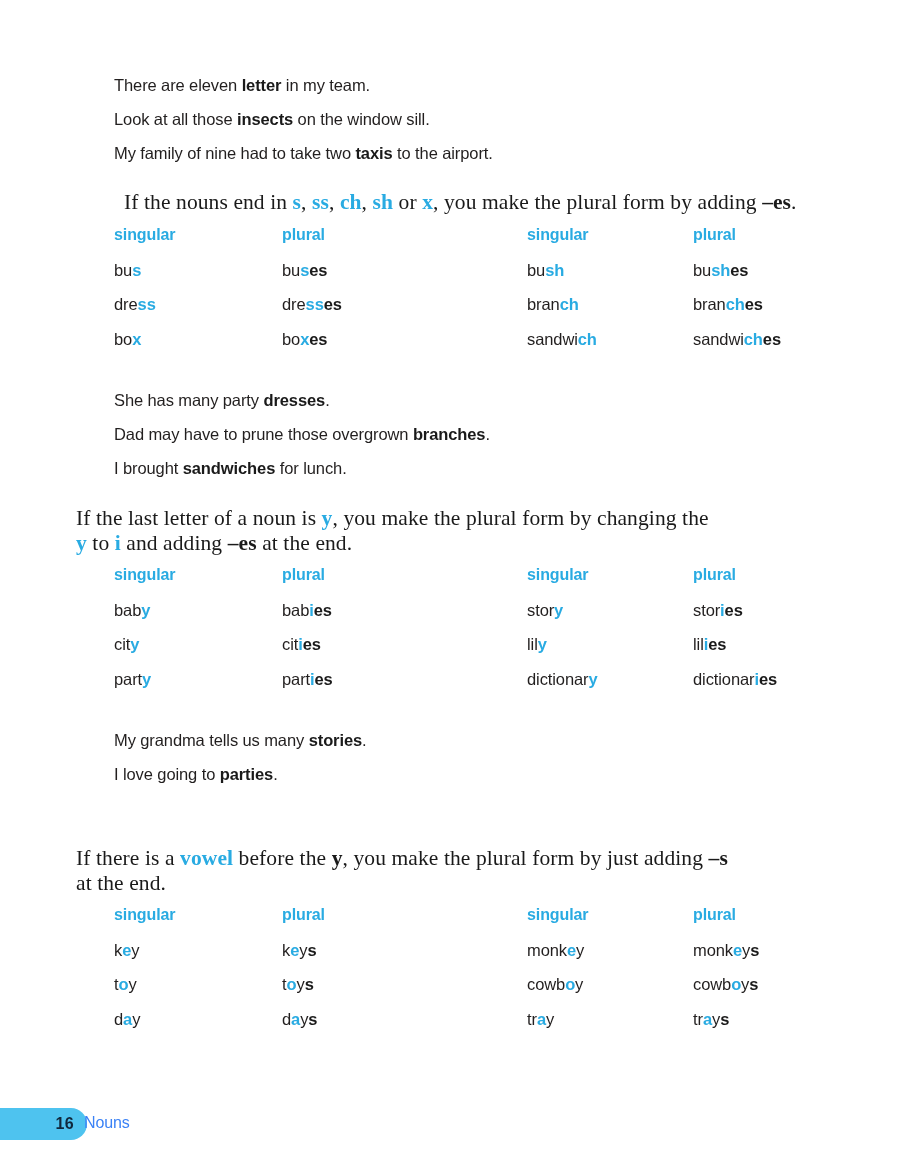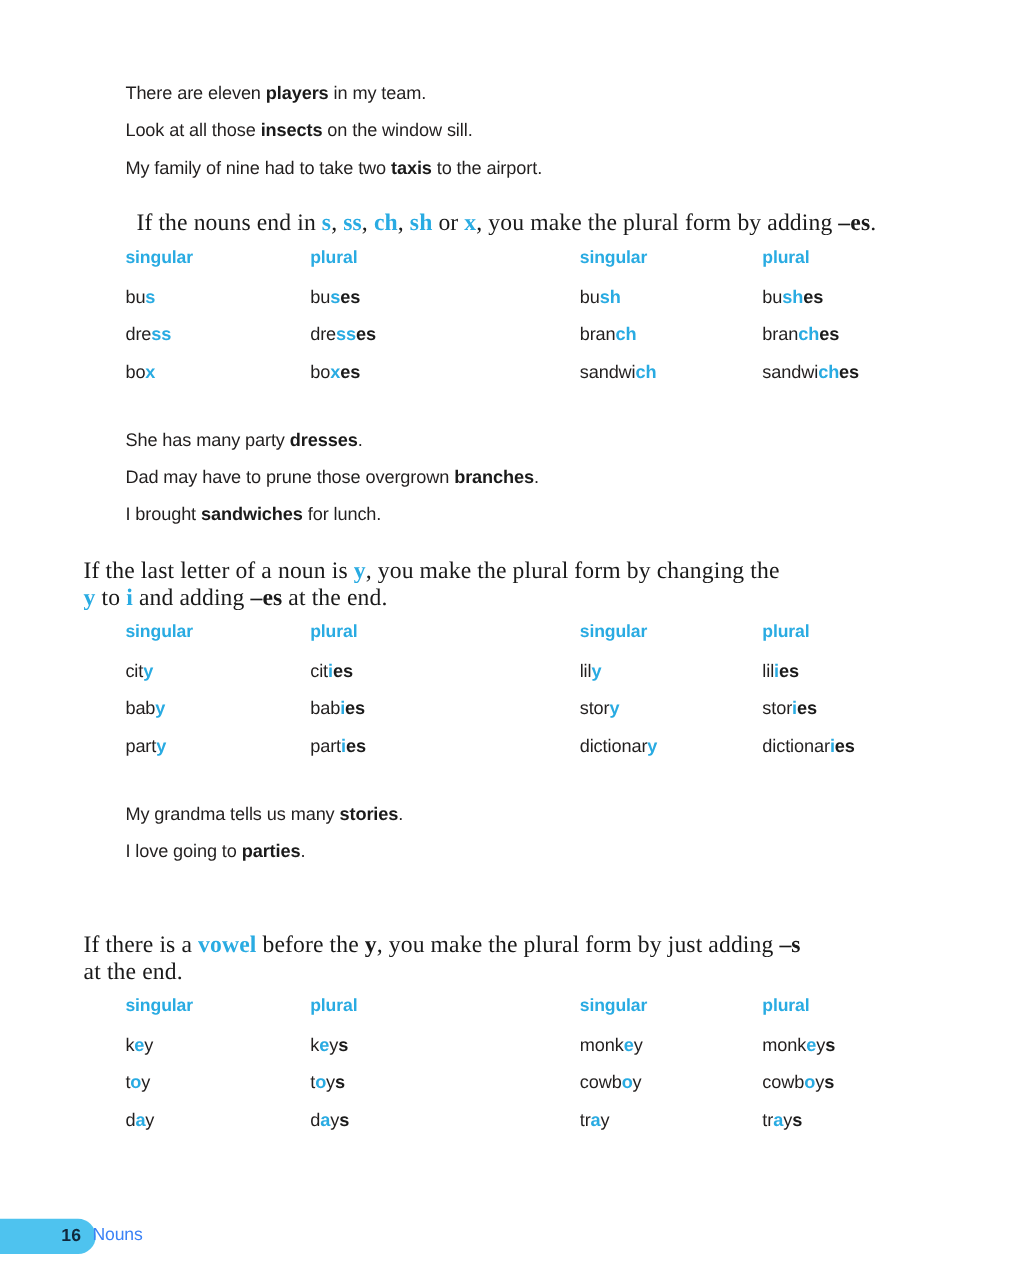--- a/index.html
+++ b/index.html
@@ -124,21 +124,21 @@
     color: #3b82f6;
     letter-spacing: -0.1px;
   }
 </style>
 </head>
 <body>
 
 <div class="page">
 
   <div class="examples" id="intro-examples" style="top: 68px;">
-      <div class="example-line"><span>There are eleven </span><b>players</b><span> in my team.</span></div>
+      <div class="example-line"><span>There are eleven </span><b>letter</b><span> in my team.</span></div>
       <div class="example-line"><span>Look at all those </span><b>insects</b><span> on the window sill.</span></div>
       <div class="example-line"><span>My family of nine had to take two </span><b>taxis</b><span> to the airport.</span></div>
     </div>
 
   <div id="sections-root">
       <div class="rule" style="position: absolute; top: 190px; margin-left: 48px;"><span>If  the nouns end in </span><span class="hl">s</span><span>, </span><span class="hl">ss</span><span>, </span><span class="hl">ch</span><span>, </span><span class="hl">sh</span><span> or </span><span class="hl">x</span><span>, you make the plural form by adding </span><span class="bk">–es</span><span>.</span></div>
       <div class="wordtable" style="position: absolute; top: 226px;">
         <div class="wt-row wt-head">
           <div class="wt-cell c0">singular</div>
           <div class="wt-cell c1">plural</div>
@@ -171,30 +171,30 @@
       </div>
       <div class="rule" style="position: absolute; top: 506px;"><span>If  the last letter of  a noun is </span><span class="hl">y</span><span>, you make the plural form by changing the </span><br><span class="hl">y</span><span> to </span><span class="hl">i</span><span> and adding </span><span class="bk">–es</span><span> at the end.</span></div>
       <div class="wordtable" style="position: absolute; top: 566px;">
         <div class="wt-row wt-head">
           <div class="wt-cell c0">singular</div>
           <div class="wt-cell c1">plural</div>
           <div class="wt-cell c2">singular</div>
           <div class="wt-cell c3">plural</div>
         </div>
         <div class="wt-row">
+          <div class="wt-cell c0"><span>bab</span><span class="cy">y</span></div>
+          <div class="wt-cell c1"><span>bab</span><span class="cy">i</span><span class="bd">es</span></div>
+          <div class="wt-cell c2"><span>stor</span><span class="cy">y</span></div>
+          <div class="wt-cell c3"><span>stor</span><span class="cy">i</span><span class="bd">es</span></div>
+        </div>
+        <div class="wt-row">
           <div class="wt-cell c0"><span>cit</span><span class="cy">y</span></div>
           <div class="wt-cell c1"><span>cit</span><span class="cy">i</span><span class="bd">es</span></div>
           <div class="wt-cell c2"><span>lil</span><span class="cy">y</span></div>
           <div class="wt-cell c3"><span>lil</span><span class="cy">i</span><span class="bd">es</span></div>
-        </div>
-        <div class="wt-row">
-          <div class="wt-cell c0"><span>bab</span><span class="cy">y</span></div>
-          <div class="wt-cell c1"><span>bab</span><span class="cy">i</span><span class="bd">es</span></div>
-          <div class="wt-cell c2"><span>stor</span><span class="cy">y</span></div>
-          <div class="wt-cell c3"><span>stor</span><span class="cy">i</span><span class="bd">es</span></div>
         </div>
         <div class="wt-row">
           <div class="wt-cell c0"><span>part</span><span class="cy">y</span></div>
           <div class="wt-cell c1"><span>part</span><span class="cy">i</span><span class="bd">es</span></div>
           <div class="wt-cell c2"><span>dictionar</span><span class="cy">y</span></div>
           <div class="wt-cell c3"><span>dictionar</span><span class="cy">i</span><span class="bd">es</span></div>
         </div>
       </div>
       <div class="examples" style="top: 723px;">
         <div class="example-line"><span>My grandma tells us many </span><b>stories</b><span>.</span></div>

